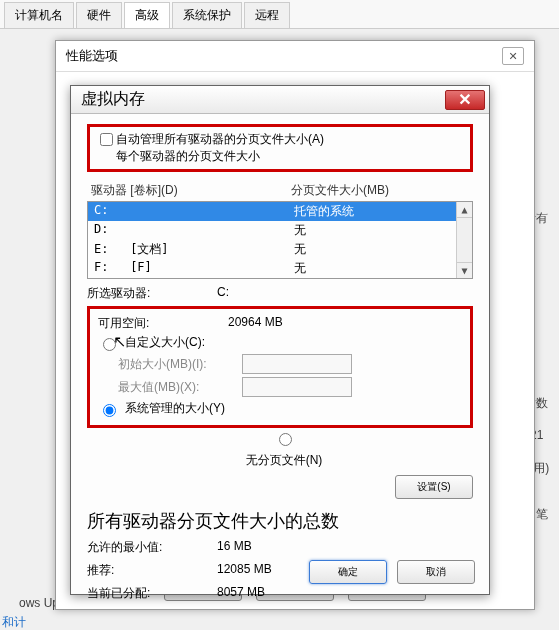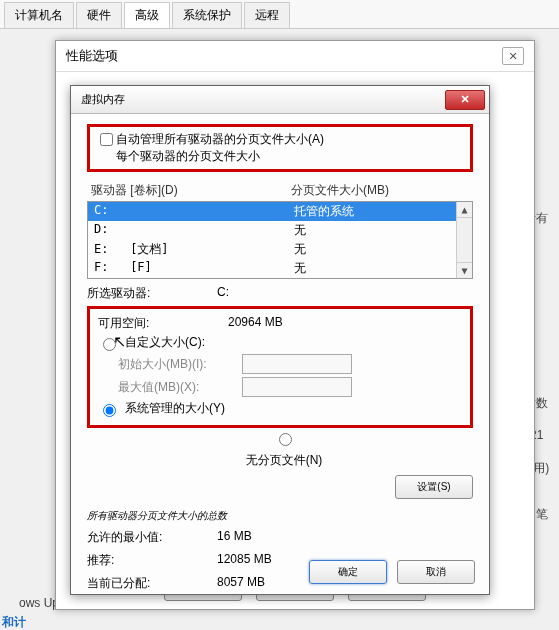--- a/index.html
+++ b/index.html
@@ -65,21 +65,21 @@
       box-shadow: 0 2px 10px rgba(0,0,0,0.4);
     }
     .vm-titlebar {
       height: 28px;
       background: linear-gradient(#fff,#eaeaea);
       border-bottom: 1px solid #bbb;
       display: flex;
       align-items: center;
       justify-content: space-between;
       padding: 0 4px 0 10px;
-      font-size: 11px;
+      font-size: 16px;
     }
     .vm-close {
       width: 40px; height: 20px;
       background: linear-gradient(#e57373,#c62828);
       border: 1px solid #a01f1f;
       border-radius: 2px;
       color: #fff;
       display: flex; align-items: center; justify-content: center;
       cursor: pointer;
       font-weight: bold;
@@ -139,21 +139,21 @@
     .btn {
       min-width: 78px; height: 24px;
       border: 1px solid #8a8a8a;
       background: linear-gradient(#fdfdfd,#e6e6e6);
       border-radius: 3px;
       cursor: pointer;
       padding: 0 10px;
       font-size: 10px;
     }
     .btn.primary { border: 1px solid #3b7bd6; box-shadow: 0 0 3px rgba(59,123,214,0.7);}
-    .totals-label { margin-top: 10px; font-size: 10px; font-style: italic; }
+    .totals-label { margin-top: 10px; font-size: 18px; }
     .bottom-btns {
       position: absolute;
       bottom: 10px; right: 14px;
       display: flex; gap: 10px;
     }
     .cursor {
       position: absolute;
       top: 332px; left: 113px;
       font-size: 16px;
       pointer-events: none;
@@ -172,21 +172,21 @@
   <div class="tab">远程</div>
 </div>
 
 <span class="bg-text" style="top:210px;left:500px;">保留所有</span>
 <span class="bg-text" style="top:395px;left:500px;">体验指数</span>
 <span class="bg-text" style="top:428px;left:510px;">i5-321</span>
 <span class="bg-text" style="top:460px;left:510px;">B 可用)</span>
 <span class="bg-text" style="top:506px;left:500px;">示器的笔</span>
 <span class="bg-text" style="top:585px;left:505px;">BKR</span>
 <span class="bg-text" style="top:596px;left:19px;color:#404040;">ows Up</span>
-<span class="bg-text" style="top:614px;left:2px;color:#1a6bc7;font-weight:bold;">和计</span>
+<span class="bg-text" style="top:614px;left:2px;color:#1a6bc7;">和计</span>
 
 <div class="perf-dialog">
   <div class="perf-title">
     <span>性能选项</span>
     <span class="perf-close">✕</span>
   </div>
   <div class="perf-bottom-btns">
     <button class="btn">确定</button>
     <button class="btn">取消</button>
     <button class="btn">应用 (A)</button>

